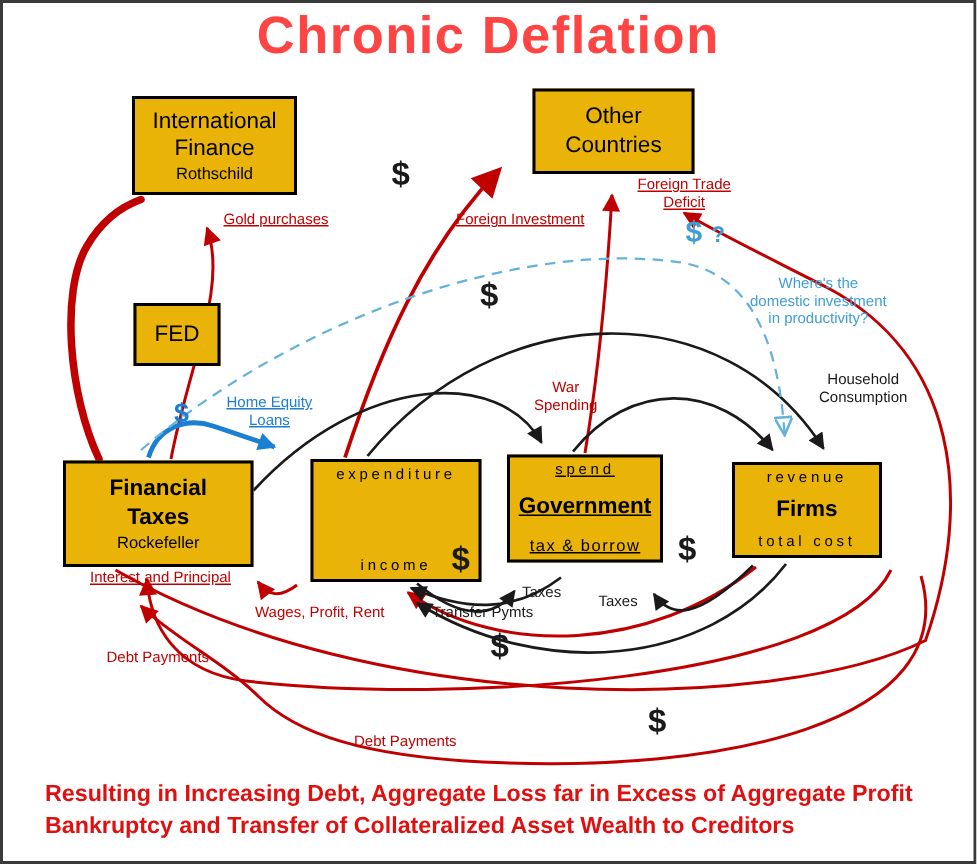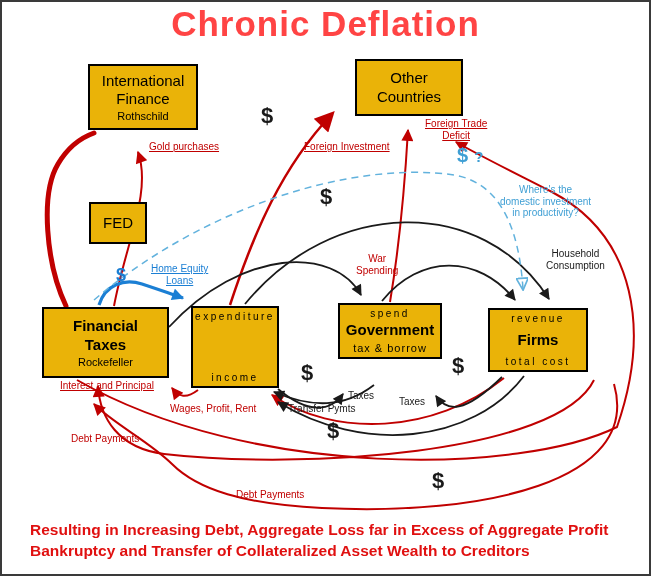--- a/index.html
+++ b/index.html
@@ -28,22 +28,22 @@
   .narrow2{max-width:72px;}
   .narrow3{max-width:82px;}
   .fbox{justify-content:space-between;padding:3px 2px;}
   .cap{font-size:10px;color:#000;letter-spacing:2.5px;white-space:nowrap;}
   .cap2{font-size:11px;letter-spacing:1px;}
 
   #b-intfin{left:86px;top:62px;width:110px;height:66px;}
   #b-other{left:353px;top:57px;width:108px;height:57px;}
   #b-fed{left:46px;top:200px;width:58px;height:42px;font-size:14px;color:#000;margin-left:41px;}
   #b-finsec{left:40px;top:305px;width:127px;height:71px;}
-  #b-house{left:189px;top:304px;width:88px;height:82px;}
-  #b-gov{left:336px;top:301px;width:104px;height:56px;}
+  #b-house{left:205px;top:304px;width:114px;height:82px;}
+  #b-gov{left:336px;top:301px;width:104px;height:72px;text-decoration:underline;}
   #b-firms{left:486px;top:306px;width:100px;height:64px;}
 
   .lbl{position:absolute;z-index:2;font-size:10px;line-height:1.15;white-space:nowrap;}
   .sm{font-size:10px;text-align:center;}
   .red{color:var(--red,#c00000);}
   .blk{color:var(--black,#1a1a1a);}
   .blu{color:var(--blue,#1b7fd4);}
   .blutx{color:var(--blue-text,#3f9fd4);}
   .und{text-decoration:underline;}
 

